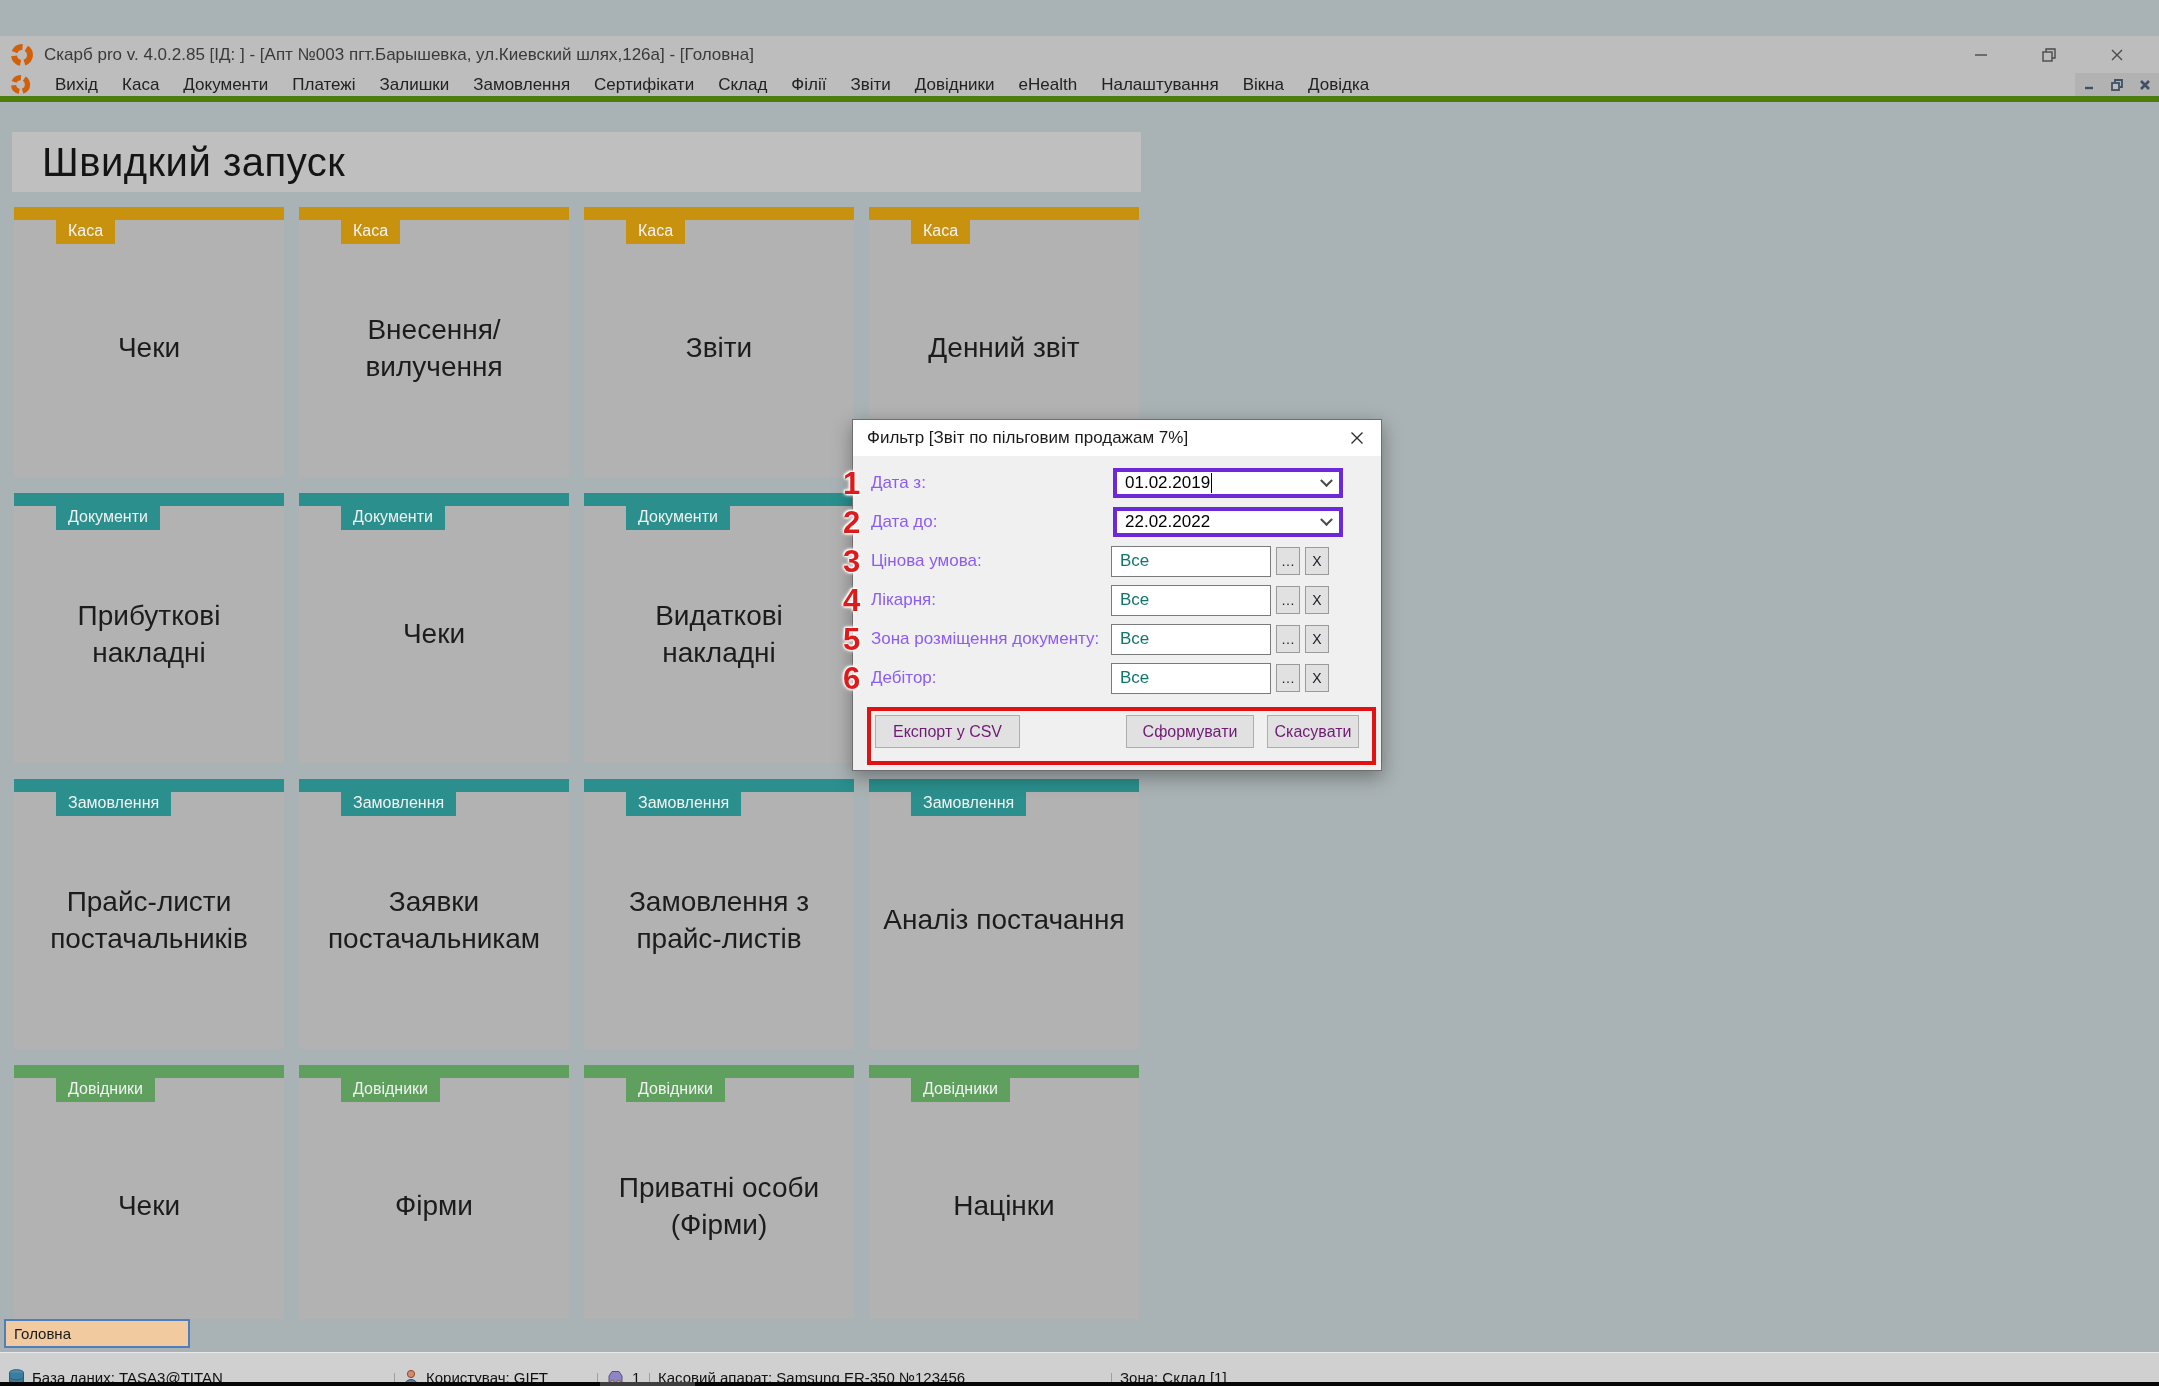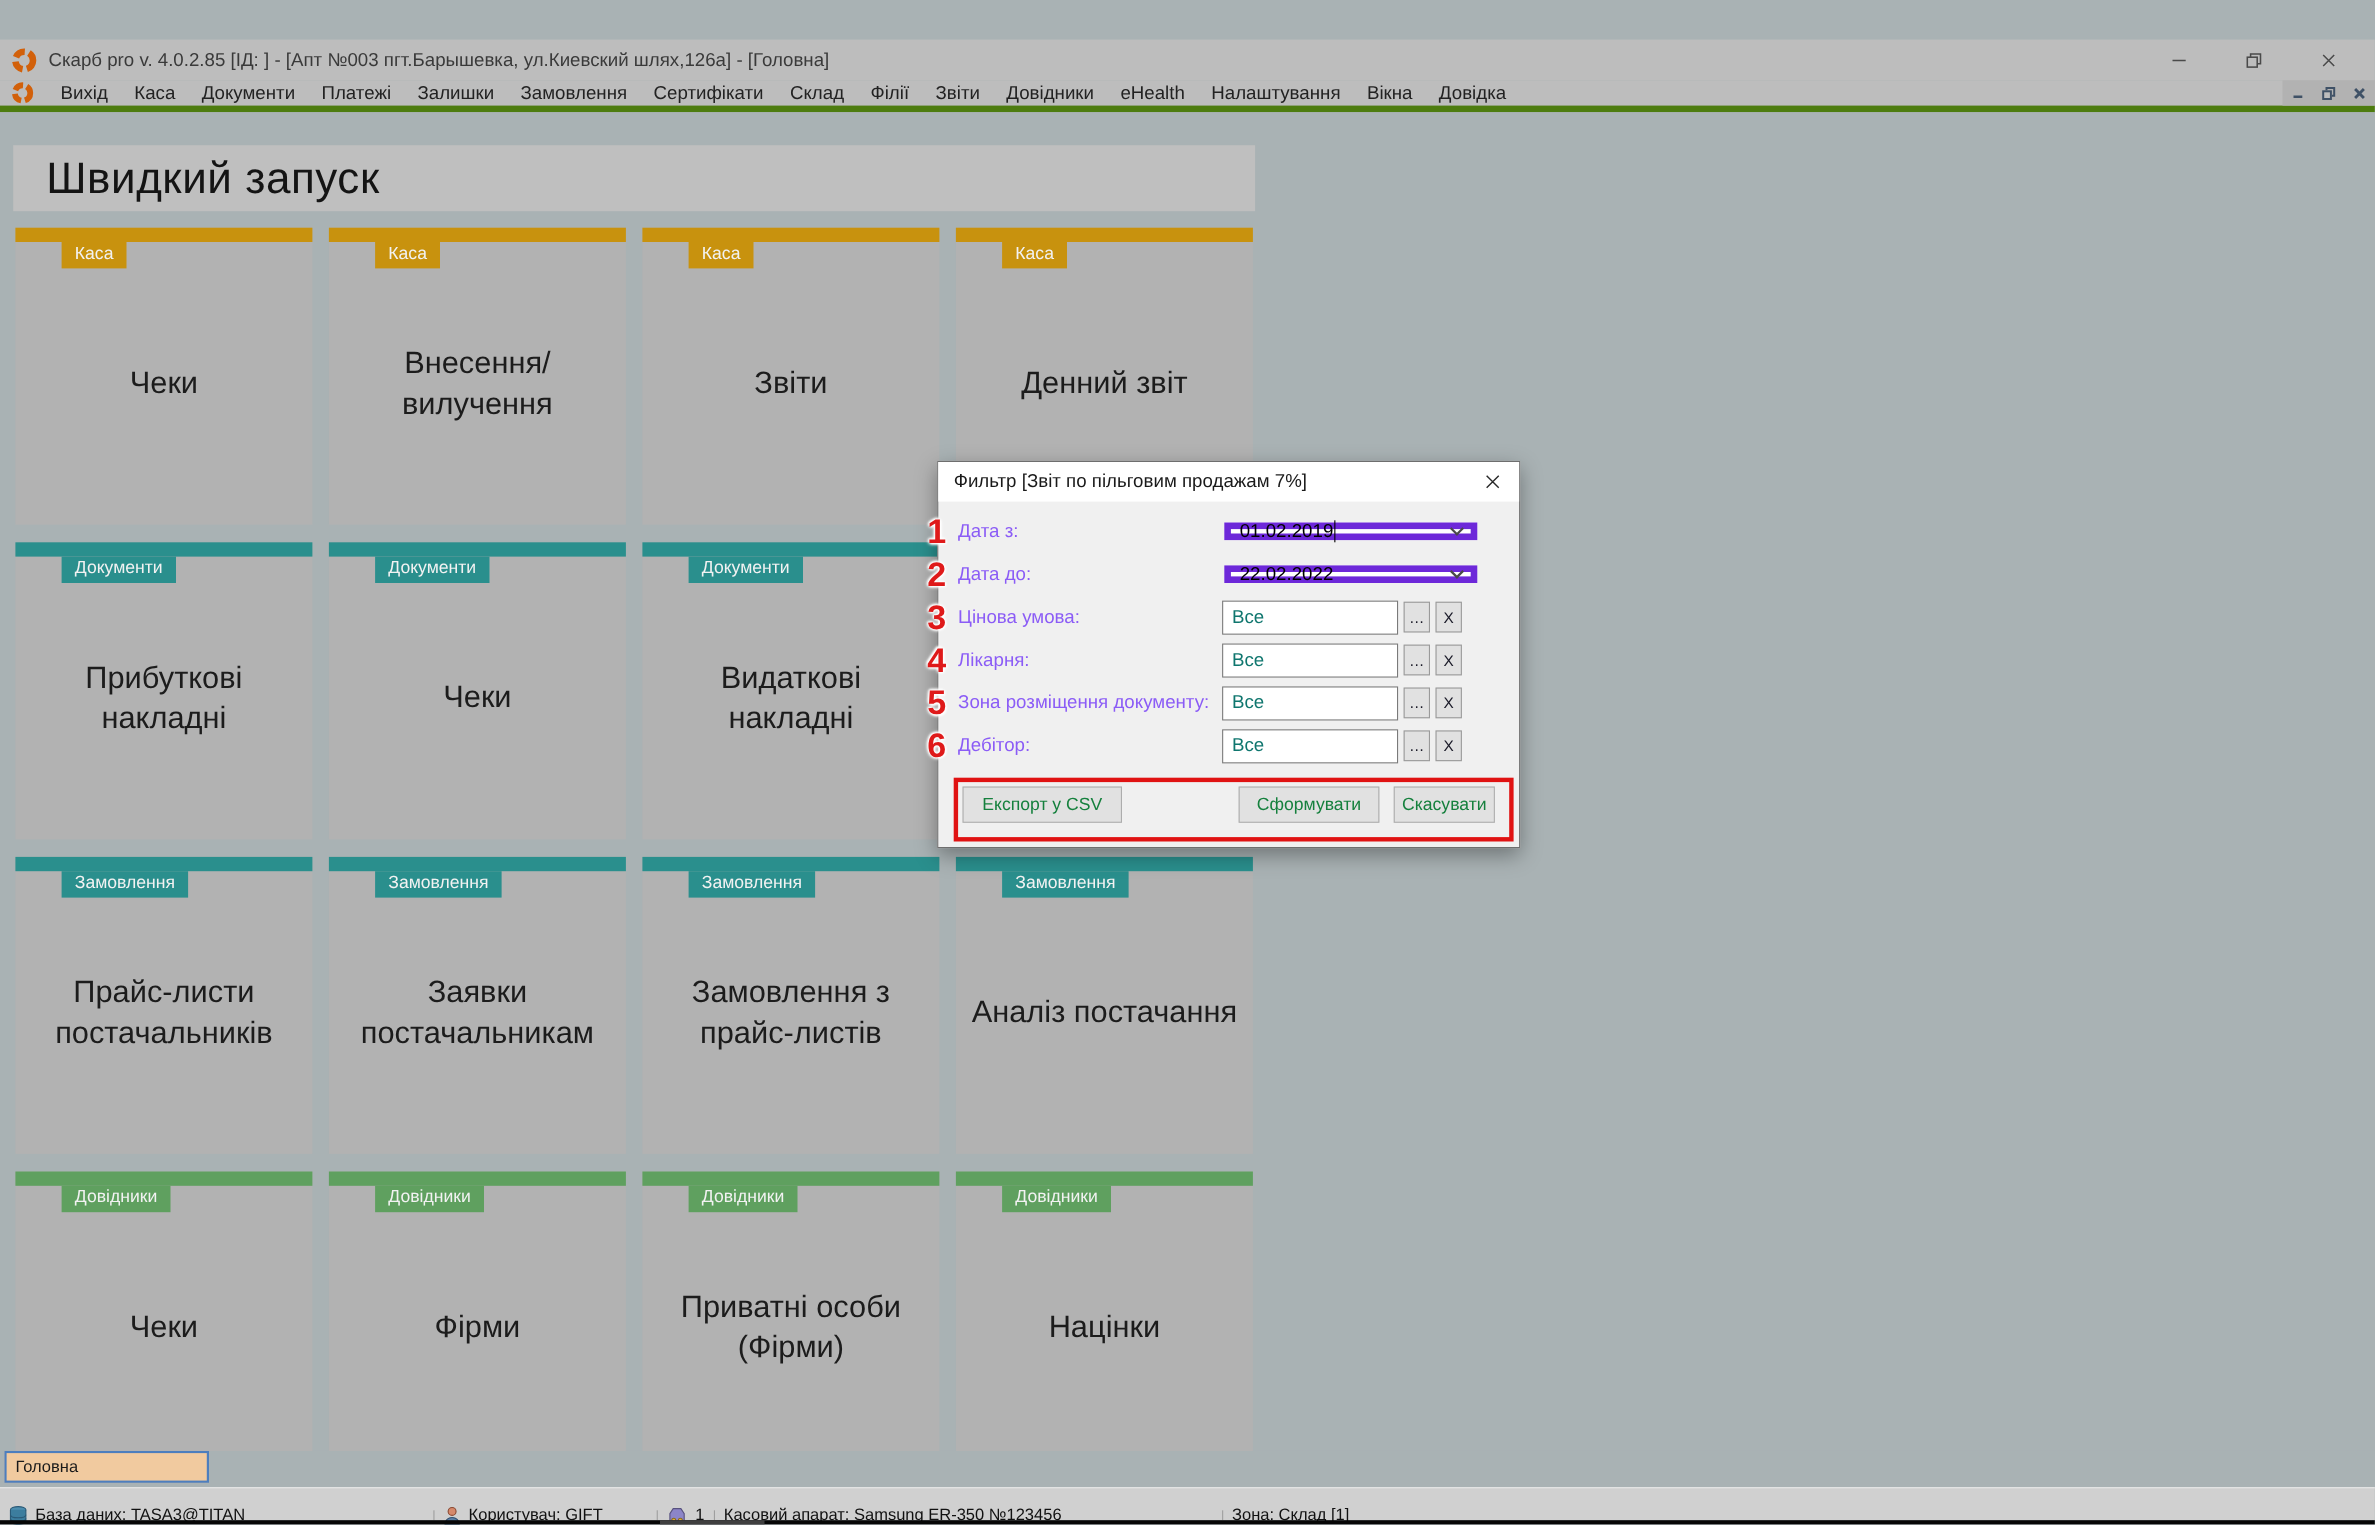--- a/index.html
+++ b/index.html
@@ -39,30 +39,30 @@
 
   
   .dialog { position:absolute; left:852px; top:317px; width:530px; height:352px; background:#F0F0F0; border:1px solid #6E6E6E; box-shadow:0 6px 18px rgba(0,0,0,0.35); }
   .dlg-title { height:36px; background:#FFFFFF; display:flex; align-items:center; padding:0 12px 0 14px; }
   .dlg-title-text { font-size:17px; color:#1A1A1A; white-space:nowrap; }
   .dlg-close { margin-left:auto; width:24px; height:24px; display:flex; align-items:center; justify-content:center; }
   .dlg-rows { padding-top:10px; }
   .dlg-row { position:relative; height:34px; margin-bottom:5px; display:flex; align-items:center; }
   .row-num { position:absolute; left:-10px; top:50%; transform:translateY(-50%); font-size:31px; font-weight:bold; color:#DF1A1A; text-shadow:0 0 3px #fff, 0 0 3px #fff, 0 0 5px #fff, 1px 1px 2px #fff, -1px -1px 2px #fff; z-index:5; line-height:1; }
   .row-label { font-size:17px; color:#8b5cf6; margin-left:18px; white-space:nowrap; }
-  .combo { position:absolute; right:38px; width:230px; height:16px; background:#fff; border:6px solid #6d28d9; display:flex; align-items:center; padding:0 8px; }
+  .combo { position:absolute; right:38px; width:230px; height:30px; background:#fff; border:4px solid #6d28d9; display:flex; align-items:center; padding:0 8px; }
   .combo-val { font-size:17px; color:#000; }
   .caret { width:1px; height:20px; background:#000; margin-left:1px; }
   .chev { margin-left:auto; width:9px; height:9px; border-right:2px solid #4A4A4A; border-bottom:2px solid #4A4A4A; transform:rotate(45deg) translate(-2px,-2px); }
   .picker { position:absolute; right:52px; display:flex; align-items:center; gap:5px; }
   .pick-box { width:160px; height:31px; background:#fff; border:1px solid #7A7A7A; font-size:17px; color:#0f766e; display:flex; align-items:center; padding:0 8px; }
   .pick-btn { width:24px; height:28px; background:#E1E1E1; border:1px solid #9A9A9A; font-size:14px; color:#1A1A28; display:flex; align-items:center; justify-content:center; font-family:inherit; }
   .dlg-buttons { position:absolute; left:0; right:0; bottom:0; height:77px; display:flex; align-items:center; padding:0 22px; }
   .red-rect { position:absolute; left:14px; right:5px; top:287px; height:58px; border:4px solid #E01212; pointer-events:none; z-index:4; }
-  .dlg-btn { height:33px; background:#E1E1E1; border:1px solid #ADADAD; font-size:16px; color:#15803d; font-family:inherit; display:flex; align-items:center; justify-content:center; }
+  .dlg-btn { height:33px; background:#E1E1E1; border:1px solid #ADADAD; font-size:16px; color:#701a75; font-family:inherit; display:flex; align-items:center; justify-content:center; }
   .btn-export { width:145px; }
   .btn-generate { width:128px; margin-left:auto; }
   .btn-cancel { width:92px; margin-left:13px; }
 
   
   .tabstrip { height:33px; background:#A9B2B4; flex:none; display:flex; align-items:flex-start; }
   .tab { margin-left:4px; width:186px; height:29px; background:#F1CA9F; border:2px solid #4D7EBE; font-size:15px; color:#1A1A1A; display:flex; align-items:center; padding-left:8px; }
 
   
   .statusbar { height:30px; background:#D0D0D0; border-top:1px solid #E9E9E9; display:flex; align-items:stretch; flex:none; font-size:15px; color:#111; }

